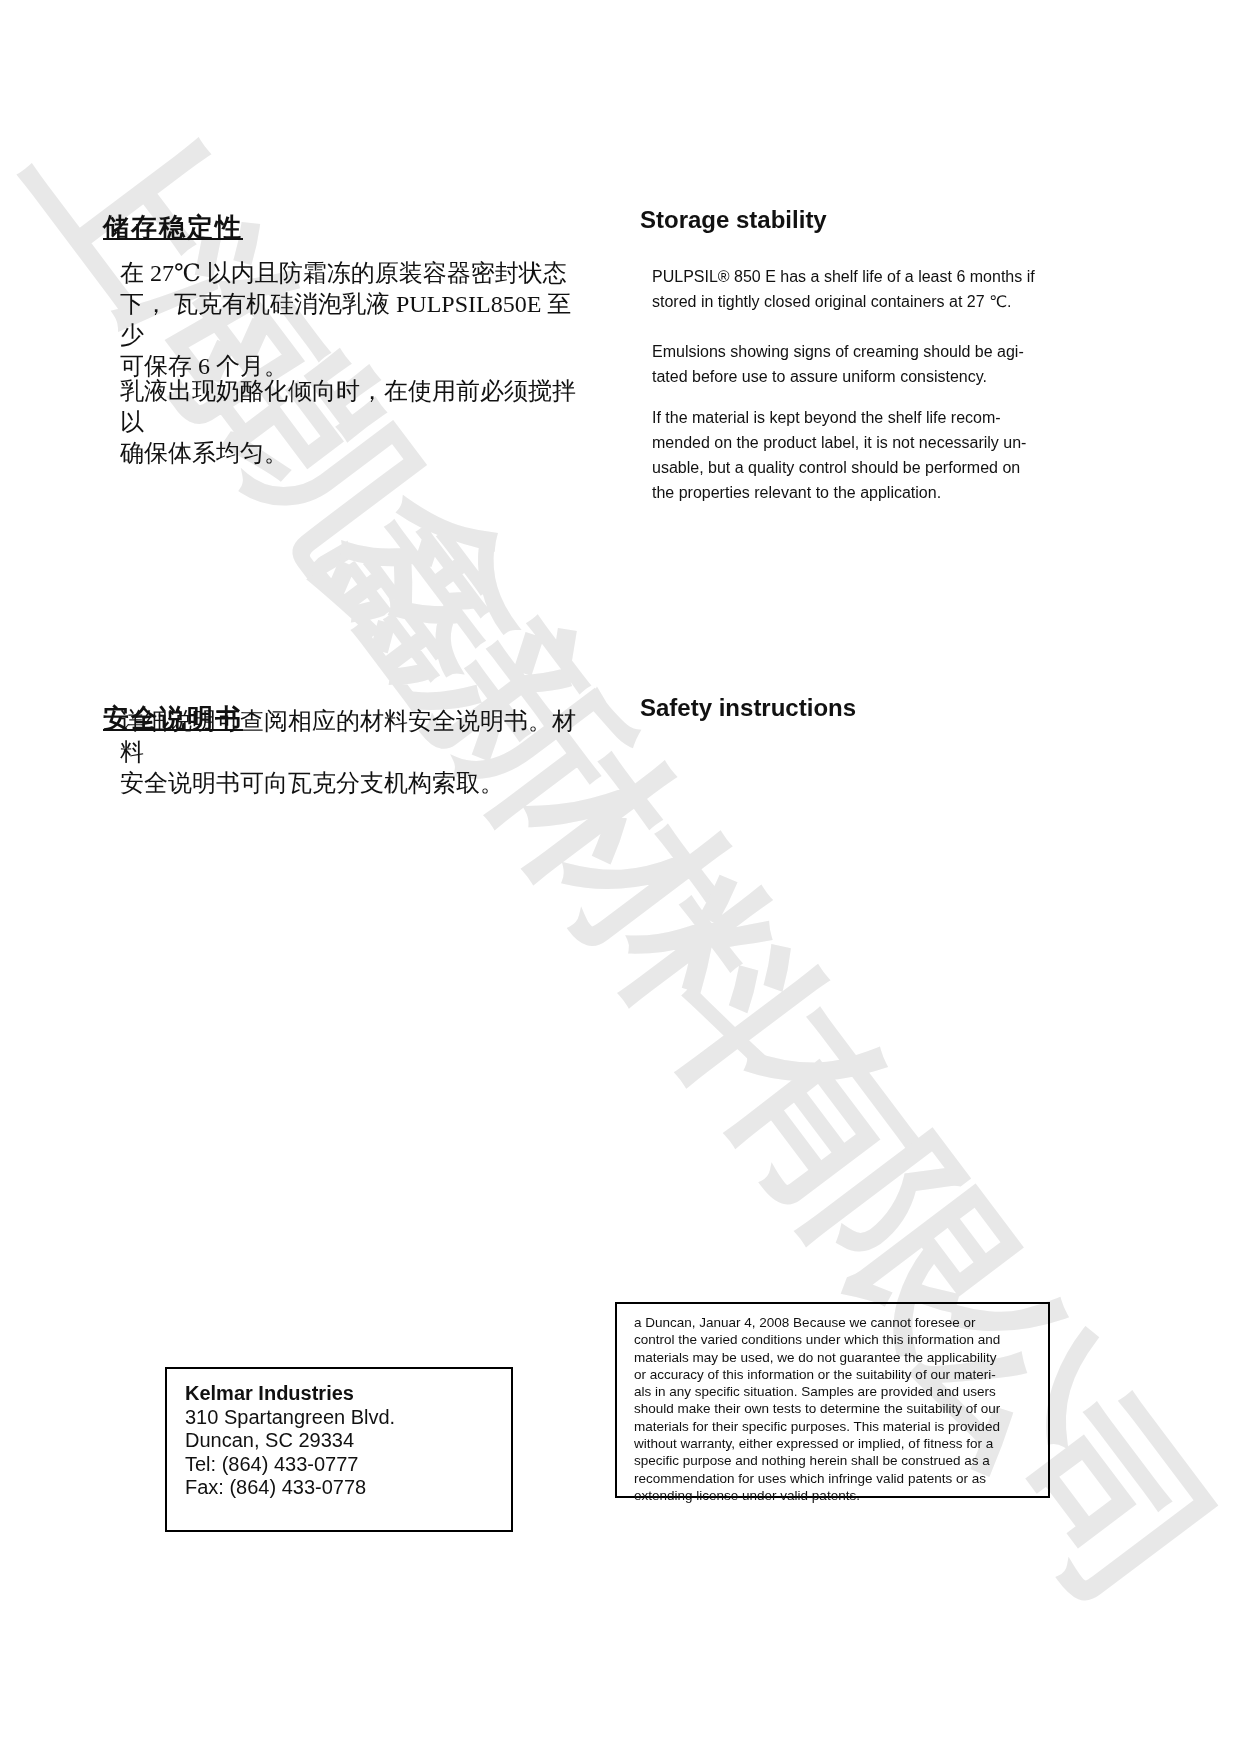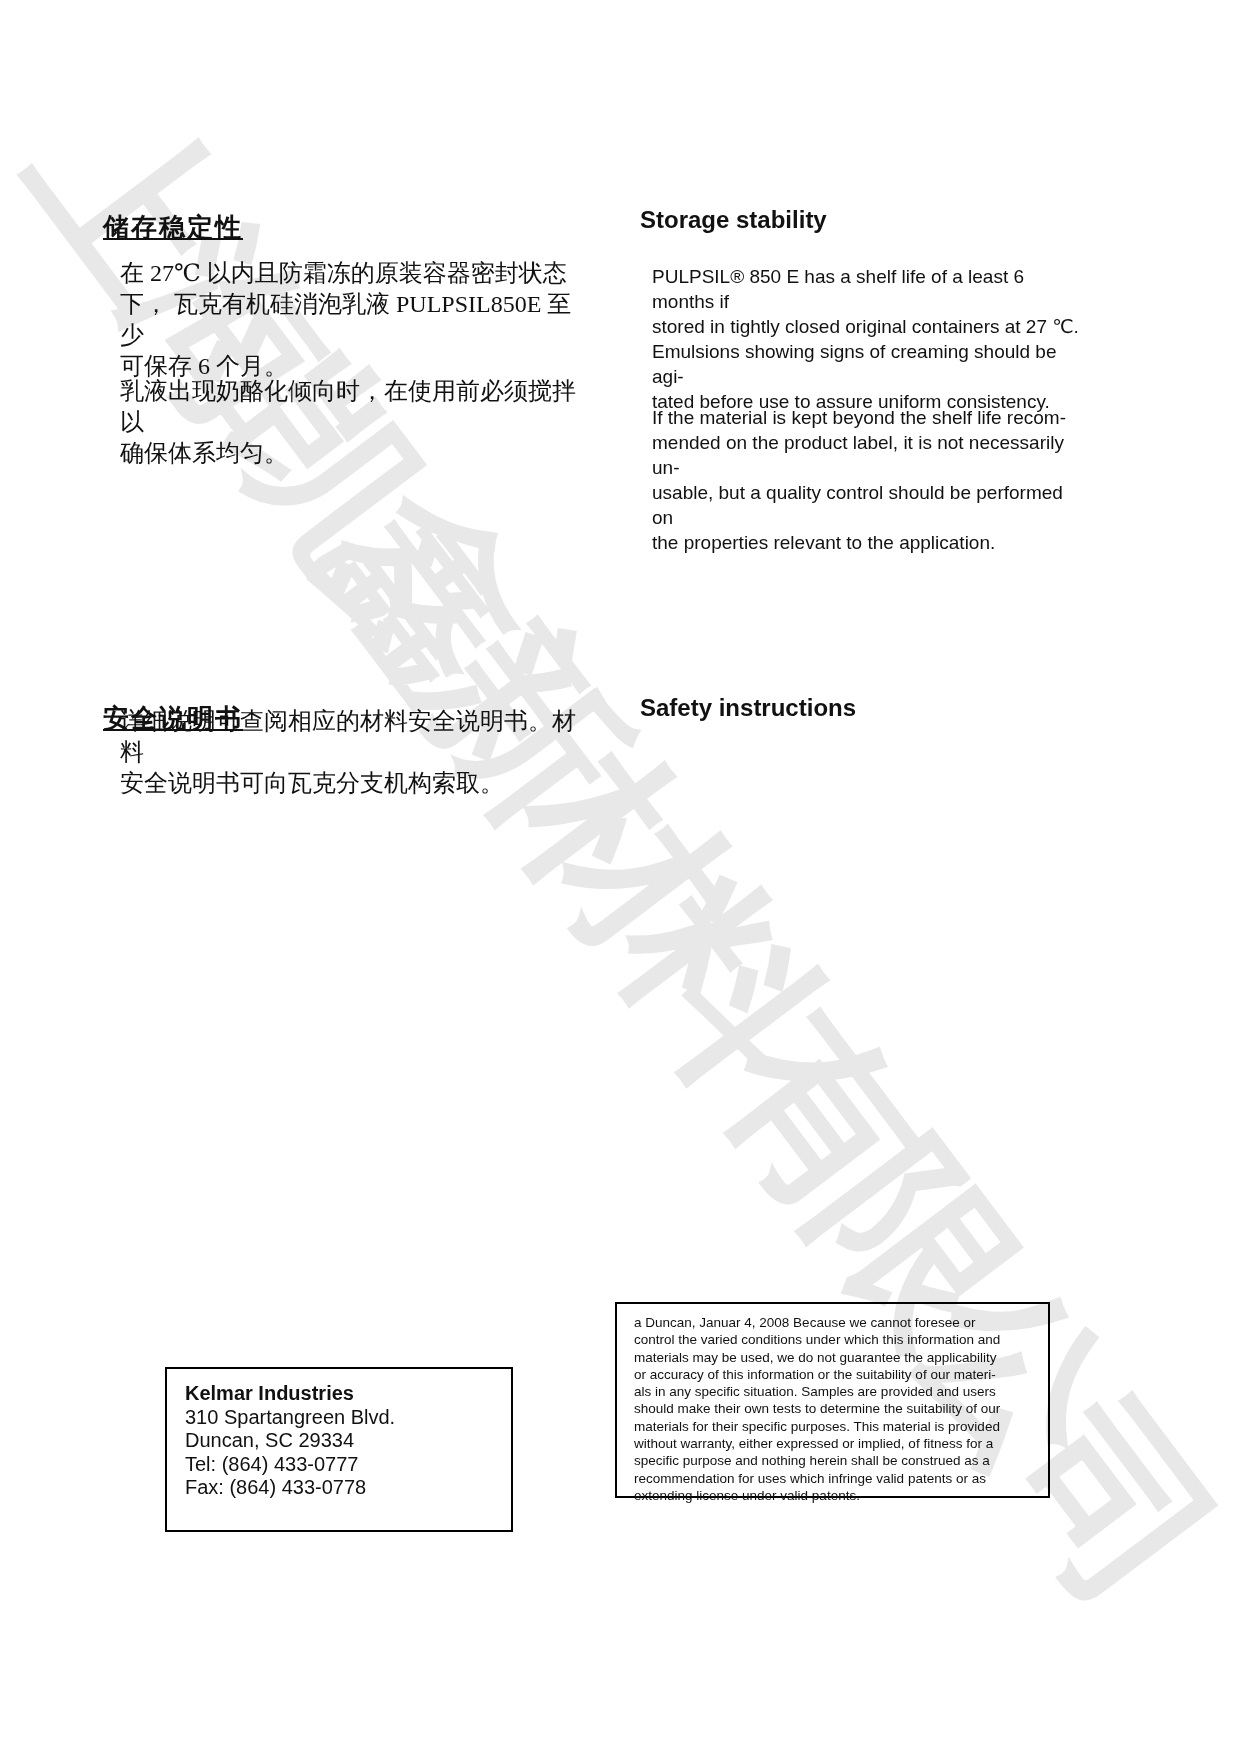--- a/index.html
+++ b/index.html
@@ -42,21 +42,21 @@
     text-align:left;
   }
 
   
   .en-heading{
     position:absolute;left:640px;
     font-size:24px;font-weight:bold;
   }
   .en-para{
     position:absolute;left:652px;width:428px;
-    font-size:19px;line-height:25px;
+    font-size:16px;line-height:25px;
     white-space:pre-line;
   }
   .en-para.safety{left:658px;line-height:24px;}
 
   
   .supplier-box{
     position:absolute;left:165px;top:1367px;
     width:348px;height:165px;
     border:2px solid #000;
     box-sizing:border-box;

